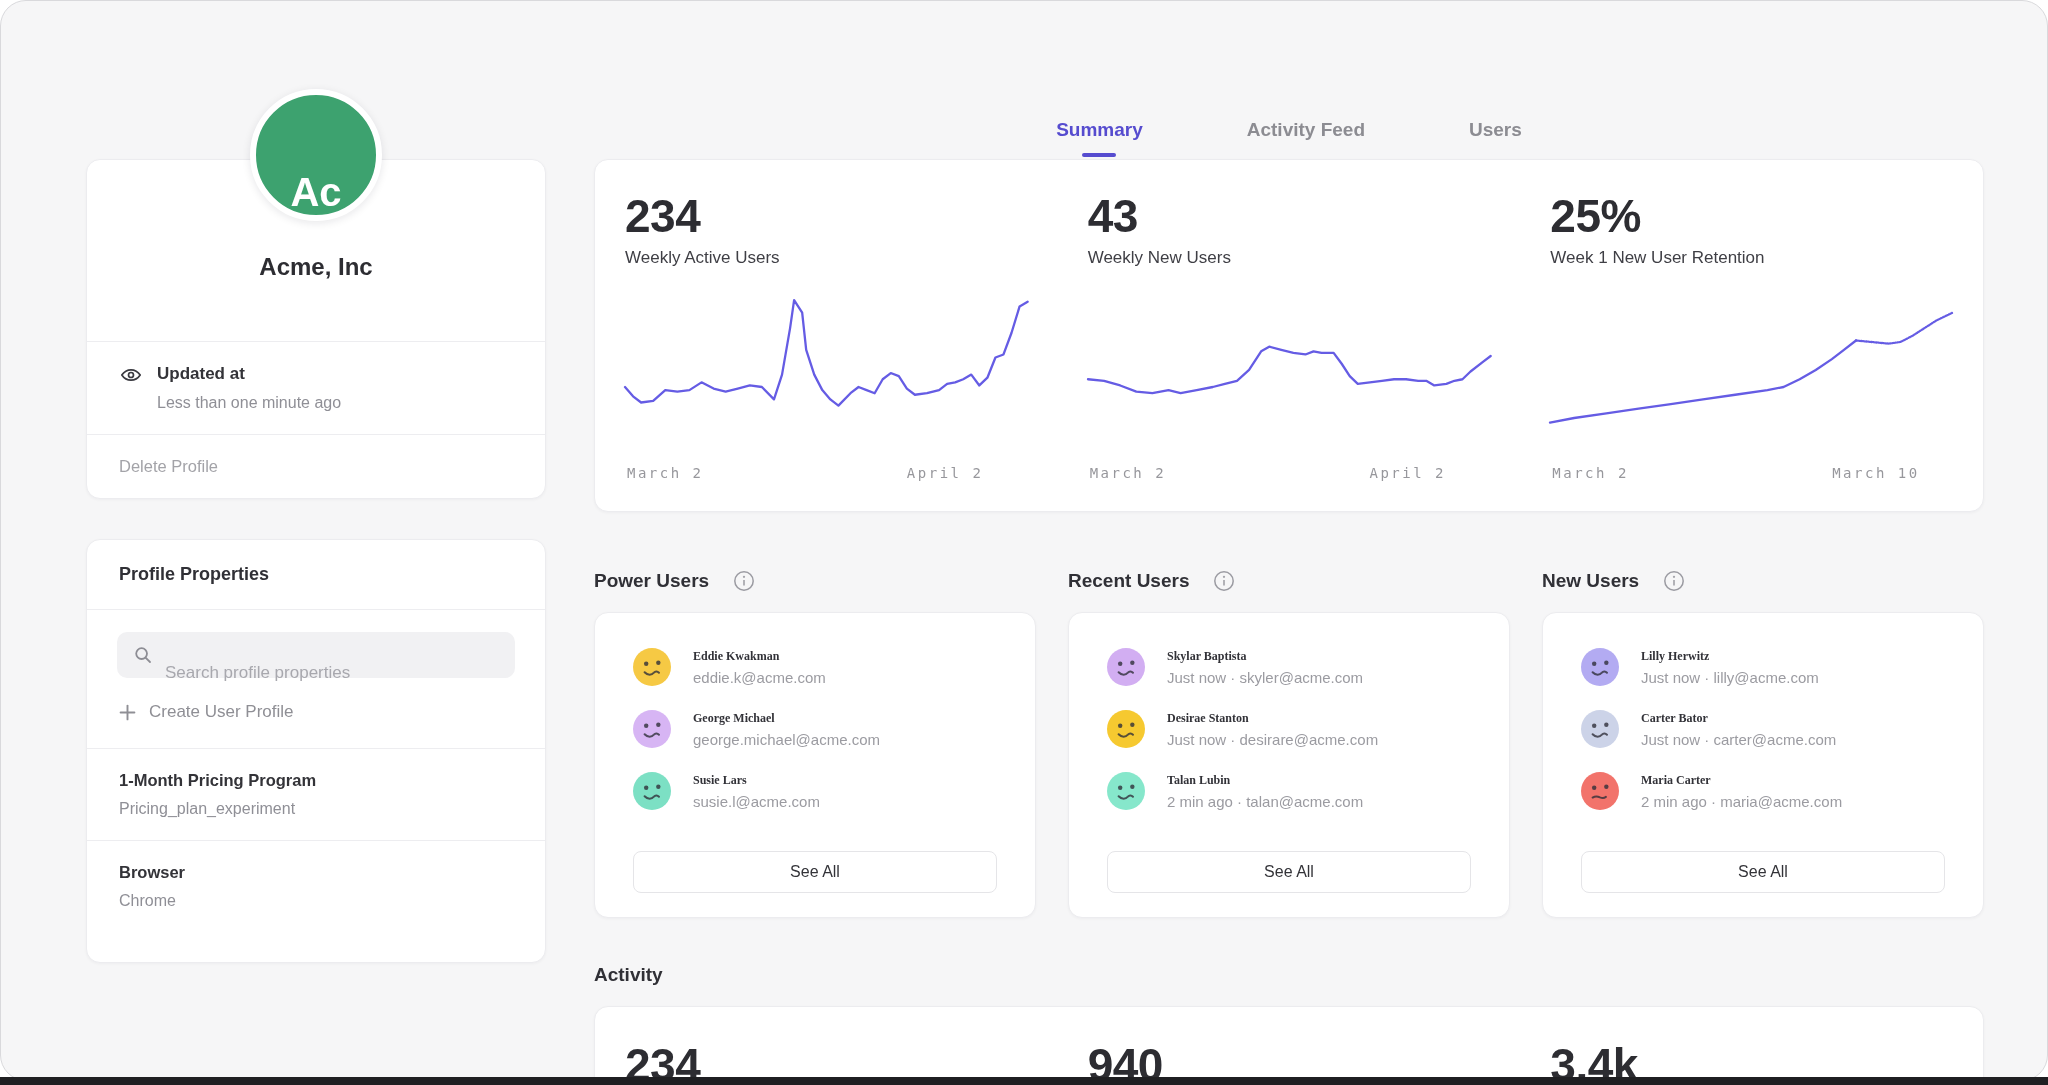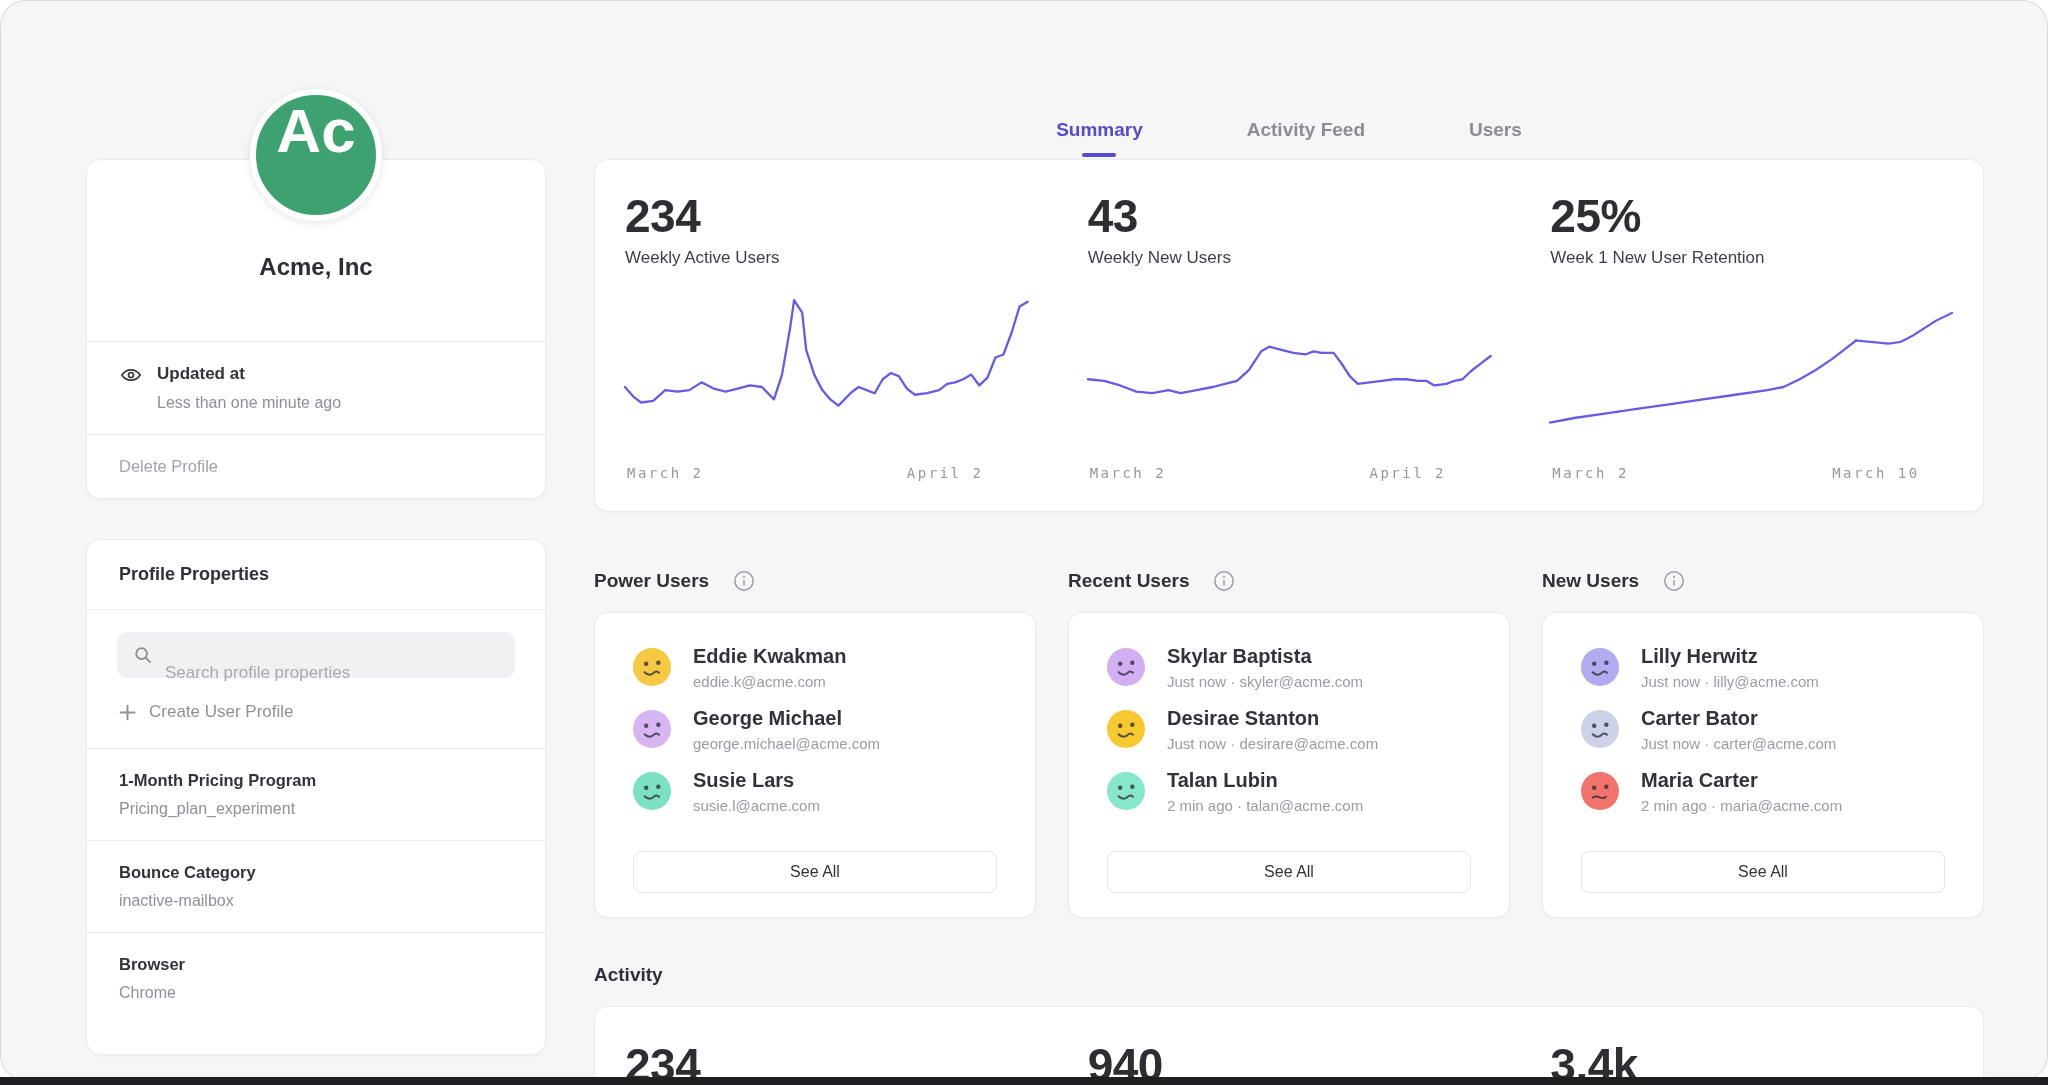--- a/index.html
+++ b/index.html
@@ -26,22 +26,22 @@
     overflow:hidden;
   }
   .layout{ display:flex; padding:0 63px 0 85px; height:100%; }
 
   
   .sidebar{ width:460px; flex:none; position:relative; padding-top:158px; }
   .company-avatar{
     position:absolute; top:88px; left:50%; transform:translateX(-50%);
     width:132px; height:132px; border-radius:50%;
     border:6px solid #fff; box-shadow:0 2px 8px rgba(20,20,40,.10);
-    display:flex; align-items:flex-start; justify-content:center;
-    color:#fff; font-size:62px; font-weight:700; z-index:3;
+    display:flex; align-items:flex-end; justify-content:center;
+    color:#fff; font-size:40px; font-weight:700; z-index:3;
   }
   .card{
     background:var(--card); border:1px solid var(--border); border-radius:14px;
     box-shadow:0 1px 3px rgba(20,20,43,.04);
   }
   .profile-card{ padding-top:64px; }
   .company-name{ text-align:center; font-size:24px; font-weight:700; color:var(--txt-dark); padding-bottom:60px;margin-top:29px; }
   .field-row{ border-top:1px solid var(--divider); padding:22px 32px; display:flex; align-items:flex-start; position:relative; }
   .field-icon{ width:24px; height:24px; margin-right:14px; margin-top:-1px; flex:none; }
   .field-icon svg{ width:100%; height:100%; stroke:#3a3a40; stroke-width:1.7; fill:none; stroke-linecap:round; stroke-linejoin:round; }
@@ -99,21 +99,21 @@
   .section-head{ display:flex; align-items:center; height:26px;gap:13px; }
   .section-title{ font-size:19px; font-weight:700; color:#303036; }
   .info-icon{ width:22px; height:22px; margin-left:11px; cursor:pointer; }
   .info-icon svg{ width:100%; height:100%; }
   .user-card{ margin-top:18px; padding:28px 38px 24px; }
   .user-row{ display:flex; align-items:center; height:52px; margin-bottom:10px; cursor:pointer; }
   .u-avatar{ width:38px; height:38px; border-radius:50%; flex:none; margin-right:22px; position:relative; }
   .u-avatar svg{ position:absolute; inset:0; width:100%; height:100%; }
   .u-avatar svg circle{ fill:#2f2f3a; opacity:.8; }
   .u-avatar svg path{ fill:none; stroke:#2f2f3a; opacity:.8; stroke-width:1.9; stroke-linecap:round; }
-  .u-name{ font-size:20px; font-weight:600; color:#323238; }
+  .u-name{ font-size:12px; font-weight:600; color:#323238;font-family:Liberation Serif, serif; }
   .u-sub{ font-size:15px; color:#9b9ba1; margin-top:5px; }
   .see-all{
     margin-top:24px; height:42px; width:100%; background:#fff;
     border:1px solid #e5e5e8; border-radius:8px; cursor:pointer;
     font-family:"Liberation Sans", sans-serif; font-size:16px; color:#333338;
   }
 
   .activity-head{ margin-top:46px; font-size:19px; font-weight:700; color:#303036; }
   .activity-card{ margin-top:20px; display:grid; grid-template-columns:repeat(3,1fr); padding:34px 0 0; height:320px; }
 </style>
@@ -167,24 +167,20 @@
               <line x1="1.5" y1="8" x2="14.5" y2="8"></line>
             </svg>
           <span>Create User Profile</span>
         </div>
 
         <div class="prop-row">
           <div class="prop-name">1-Month Pricing Program</div>
           <div class="prop-value">Pricing_plan_experiment</div>
         </div>
         <div class="prop-row">
-          <div class="prop-name">Bounce Category</div>
-          <div class="prop-value">inactive-mailbox</div>
-        </div>
-        <div class="prop-row">
           <div class="prop-name">Browser</div>
           <div class="prop-value">Chrome</div>
         </div>
       </div>
     </aside>
 
     <main class="main">
 
       <nav class="tabs">
         <div class="tab active">Summary</div>

